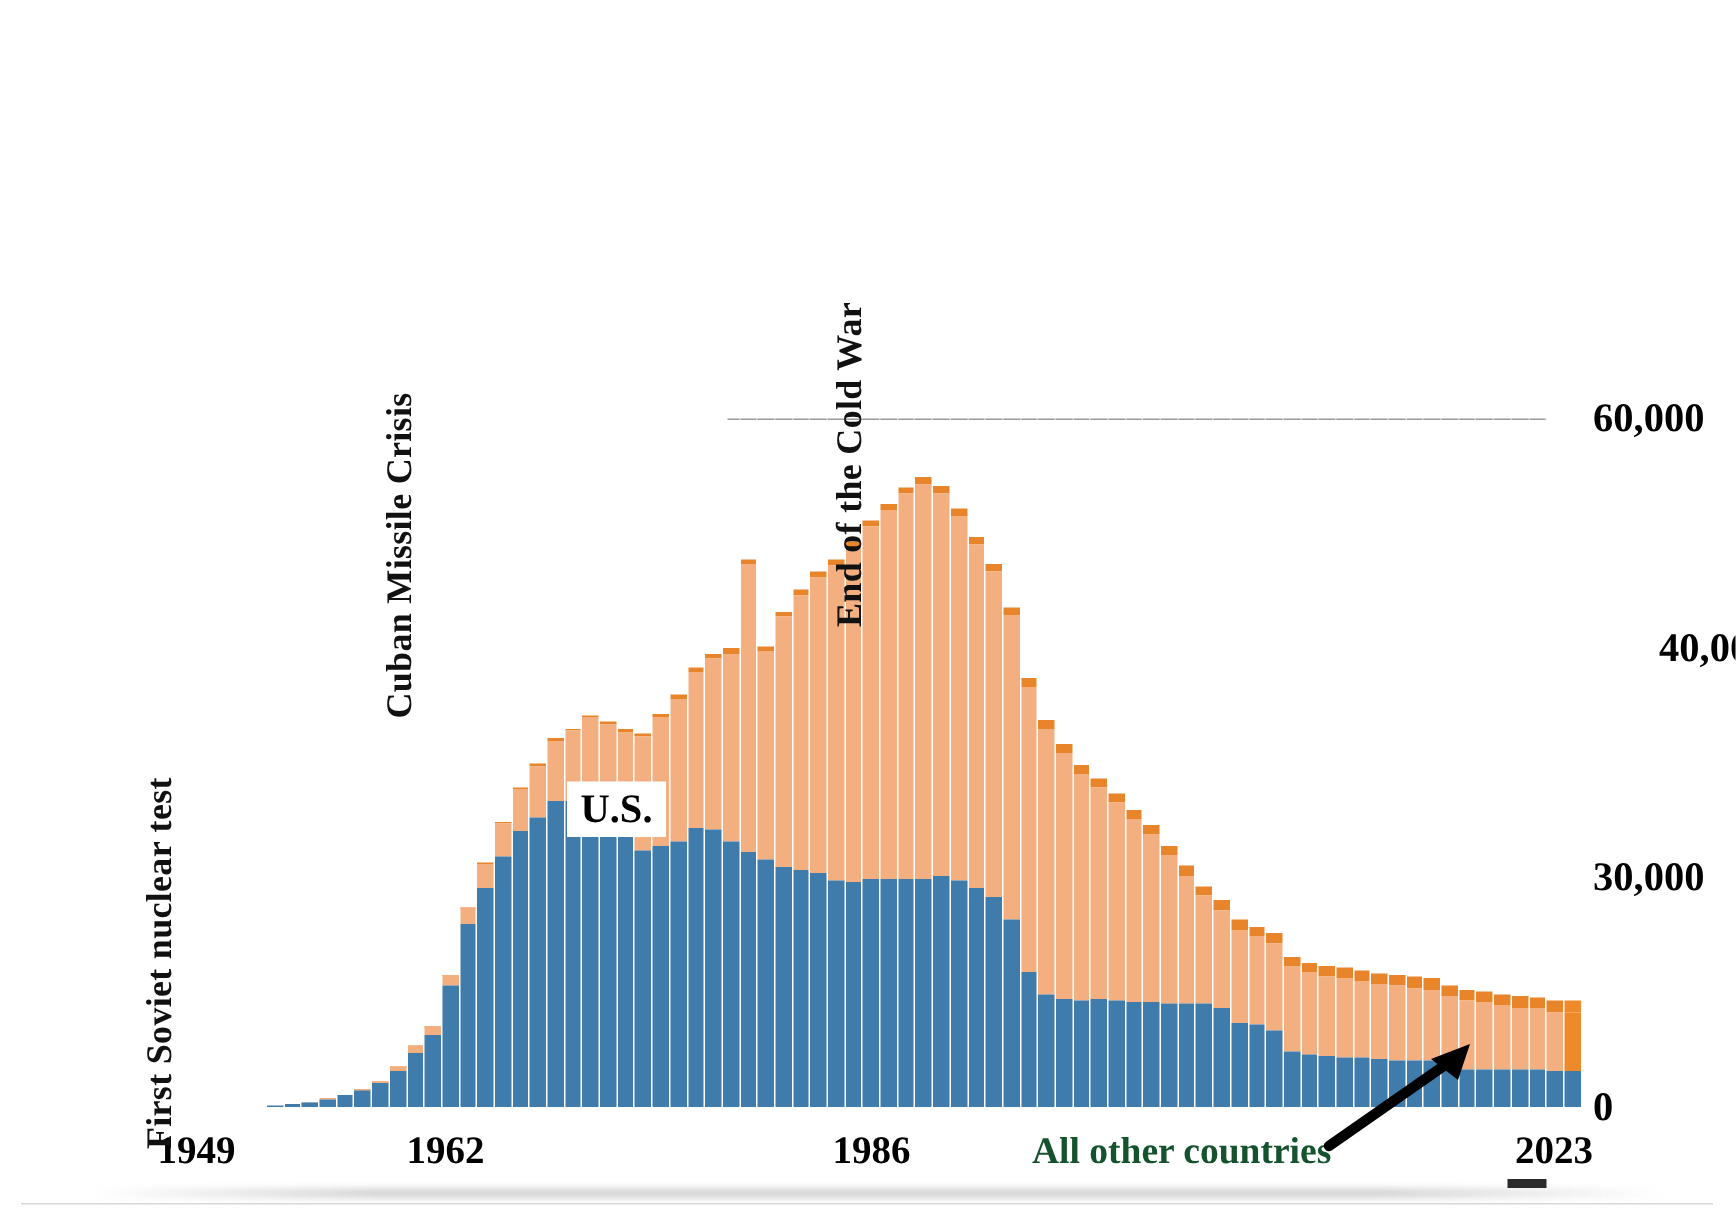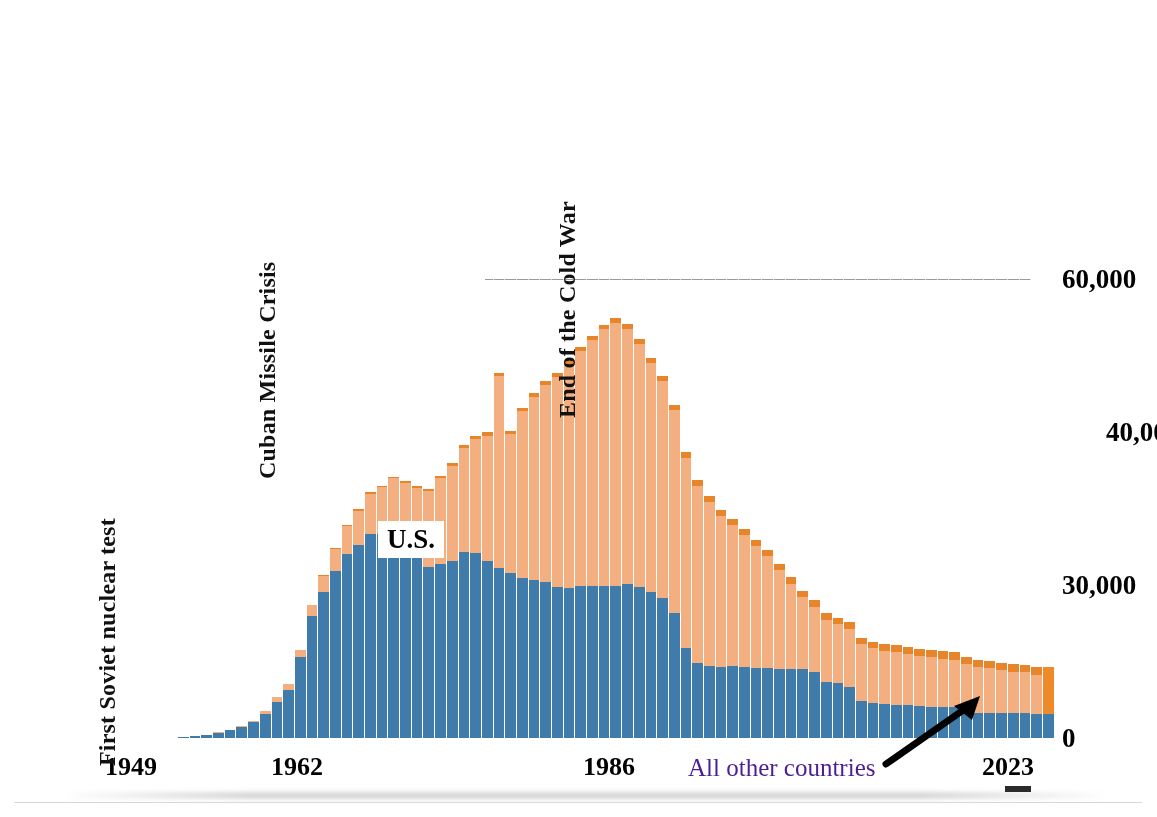--- a/index.html
+++ b/index.html
@@ -123,22 +123,22 @@
   }
   #label-us { left: 378px; top: 521px; }
   #label-ussr { left: 437px; top: 453px; }
 
   
   #other-note {
     position: absolute;
     left: 680px;
     top: 752px;
     font-size: 25px;
-    font-weight: normal;
-    color: #4c1d95;
+    font-weight: bold;
+    color: #14532d;
     background: #ffffff;
     padding: 2px 8px;
     white-space: nowrap;
   }
   #other-arrow {
     position: absolute;
     left: 880px;
     top: 690px;
     width: 110px;
     height: 80px;
@@ -563,22 +563,22 @@
       </div>
   </div>
 
   <div class="ylabel" id="y0" style="top:279px;">60,000</div>
   <div class="ylabel" id="y1" style="top:432px;margin-left:44px;">40,000</div>
   <div class="ylabel" id="y2" style="top:585px;">30,000</div>
   <div class="ylabel" id="y3" style="top:738px;">0</div>
 
   <div class="xlabel" style="left:131px;">1949</div>
   <div class="xlabel" style="left:297px;">1962</div>
-  <div class="xlabel" style="left:581px;margin-left:28px;">1986</div>
-  <div class="xlabel" style="left:1008px;">2023</div>
+  <div class="xlabel" style="left:581px;">1986</div>
+  <div class="xlabel" style="left:1036px;">2023</div>
 
   <div class="vnote" style="left:121px; top:739px;">First Soviet nuclear test</div>
   <div class="vnote" style="left:281px; top:452px;">Cuban Missile Crisis</div>
   <div class="vnote" style="left:581px; top:391px;">End of the Cold War</div>
 
   <div class="series-label" id="label-us">U.S.</div>
 
   <div id="other-note">All other countries</div>
   <svg id="other-arrow" viewBox="0 0 110 80">
     <path d="M6,74 L92,14" stroke="#000000" stroke-width="7" fill="none" stroke-linecap="round"></path>

